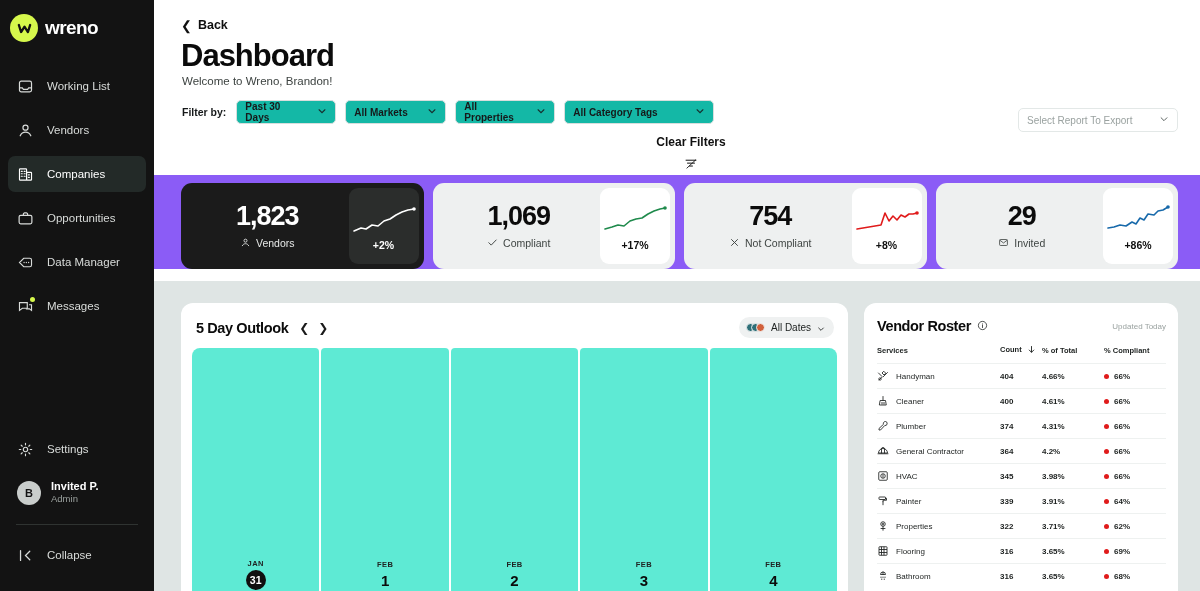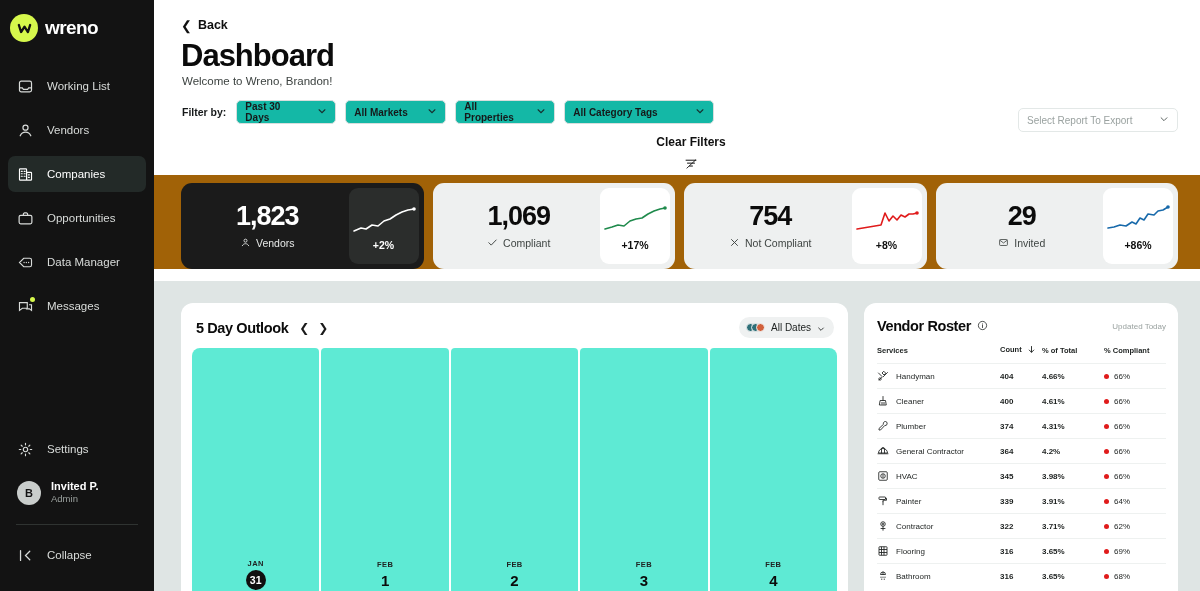--- a/index.html
+++ b/index.html
@@ -78,21 +78,21 @@
   .export-select {
     position: absolute; right: 22px; top: 21px;
     width: 160px; height: 24px; border: 1px solid #e3e8e7; border-radius: 5px; background:#fff;
     display:flex; align-items:center; justify-content:space-between; padding: 0 8px;
     font-size: 10px; color: #9aa2a0; font-weight: 400; cursor: pointer;
   }
   .clear-row { display: flex; align-items: center; gap: 8px; padding: 11px 0 0 28px; cursor: pointer; flex-direction: column; }
   .clear-row .lbl { font-size: 12px; font-weight: 700; color: #101010; }
 
   
-  .kpi-row { display: flex; gap: 9px; padding: 8px 22px 0 27px; background: #a16207; }
+  .kpi-row { display: flex; gap: 9px; padding: 8px 22px 0 27px; background: #8b5cf6; }
   .kpi {
     flex: 1; height: 86px; border-radius: 11px; background: #eef0f0;
     display: flex; align-items: center; padding: 5px; position: relative;
   }
   .kpi.dark { background: #1b1b1b; }
   .kpi-left { flex: 1; display: flex; flex-direction: column; align-items: center; justify-content: center; gap: 7px; }
   .kpi-num { font-size: 27px; font-weight: 800; color: #0b0b0b; letter-spacing: -1px; line-height: 1; }
   .kpi.dark .kpi-num { color: #fff; }
   .kpi-sub { display: flex; align-items: center; gap: 5px; font-size: 10.5px; color: #3f4543; }
   .kpi.dark .kpi-sub { color: #e6e8e7; }
@@ -147,21 +147,21 @@
     font-size: 7.5px; font-weight: 700; color: #1c201f; text-align: left;
     padding: 0 0 7px 0; white-space: nowrap;
   }
   table.rt td {
     font-size: 8px; color: #1c201f; padding: 6px 0; border-top: 1px solid #eef1f0; white-space: nowrap;
   }
   .svc-cell { display: flex; align-items: center; gap: 7px; }
   .svc-ico { width: 12px; height: 12px; flex: 0 0 12px; }
   .th-count { width: 42px; } .th-pct { width: 62px; } .th-comp { width: 62px; }
   .sort-ico { display: inline-block; vertical-align: -2px; margin: 0 3px; }
-  .comp-cell { display: flex; align-items: center; gap: 5px; font-weight: 400; }
+  .comp-cell { display: flex; align-items: center; gap: 5px; font-weight: 700; }
   .comp-dot { width: 5px; height: 5px; border-radius: 50%; background: #e01b1b; flex: 0 0 5px; }
   td.num { font-weight: 700; }
 </style>
 </head>
 <body>
 
 <div class="app">
 
   <aside class="sidebar">
     <div class="logo-row">
@@ -587,21 +587,21 @@
                 </td>
               </tr>
               <tr>
                 <td>
                   <span class="svc-cell">
                     <span class="svc-ico"><svg width="12" height="12" viewBox="0 0 24 24" fill="none" stroke="#1c201f" stroke-width="1.7">
                         <circle cx="12" cy="8" r="4.5"></circle>
                         <circle cx="12" cy="8" r="1.6"></circle>
                         <path d="M12 12.5v8M8 17h8" stroke-linecap="round"></path>
                       </svg></span>
-                    <span>Contractor</span>
+                    <span>Properties</span>
                   </span>
                 </td>
                 <td class="num">322</td>
                 <td class="num">3.71%</td>
                 <td>
                   <span class="comp-cell">
                     <span class="comp-dot" style="background:#e01b1b"></span>
                     <span>62%</span>
                   </span>
                 </td>

